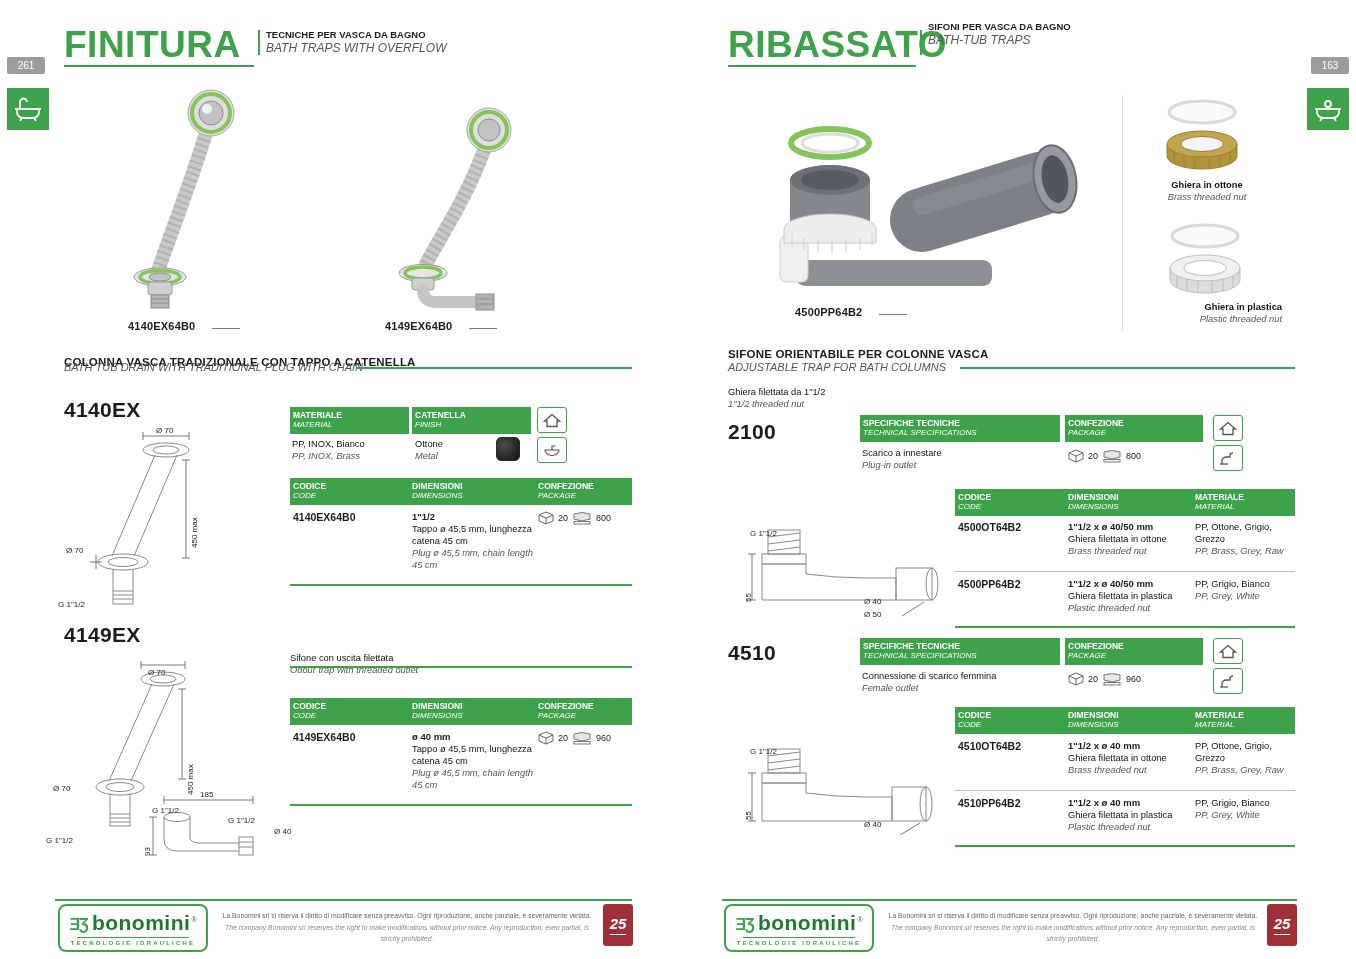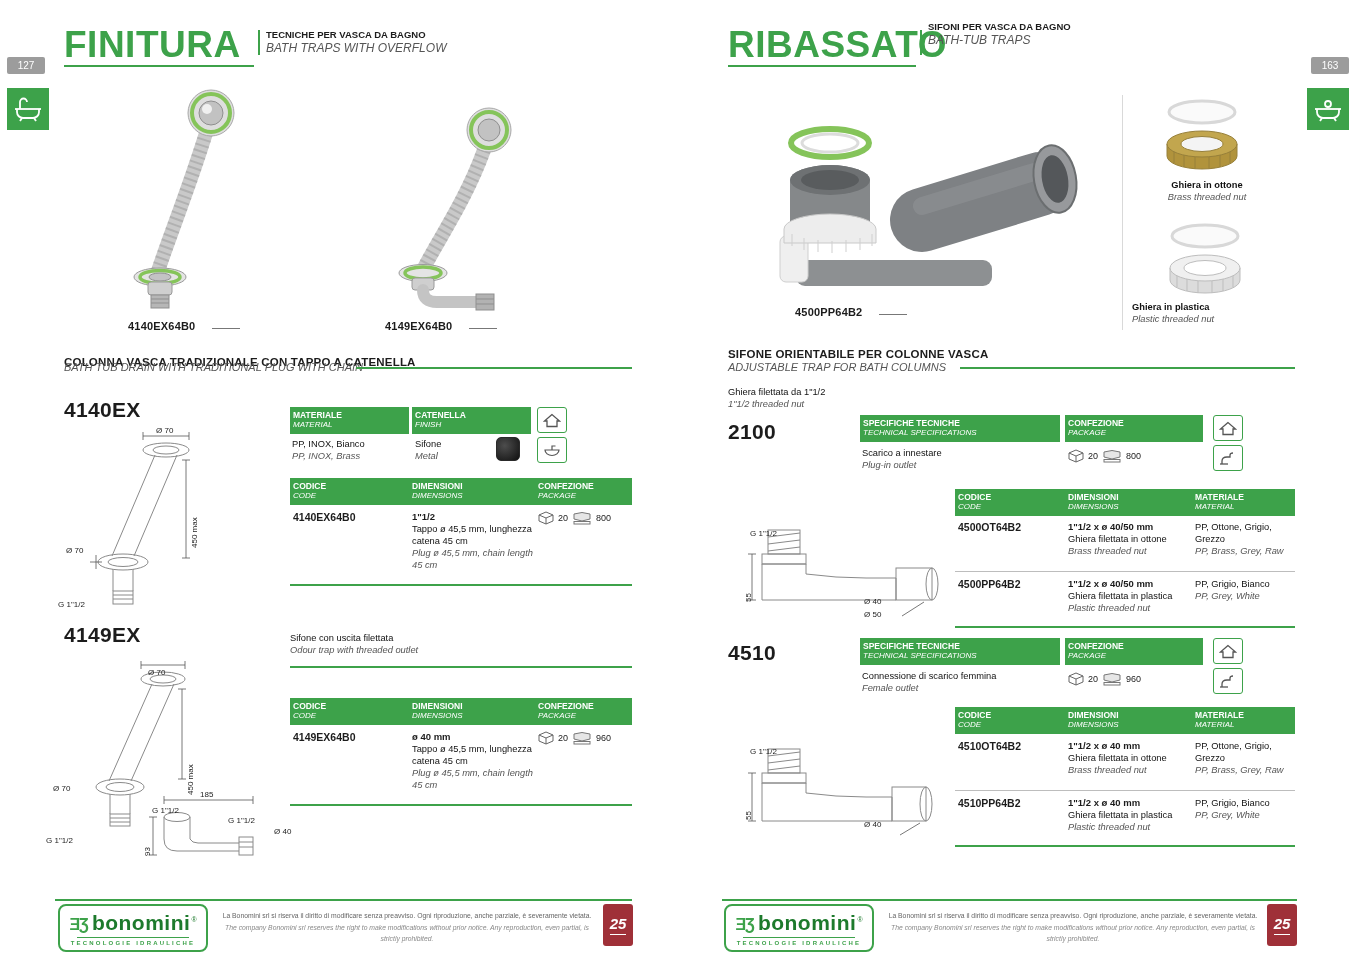--- a/index.html
+++ b/index.html
@@ -64,21 +64,21 @@
   .badge-num{font-size:15px;font-weight:700;font-style:italic}
   .badge-rule{width:16px;height:1px;background:#fff;margin-top:2px}
 </style>
 </head>
 <body>
 
 <div class="sheet">
 
   
   <section class="group">
-    <div class="pagenum" style="left:7px;top:57px">127</div>
+    <div class="pagenum" style="left:7px;top:57px">261</div>
     <h1 class="big-title" style="left:64px;top:26px">FINITURA</h1>
     <div class="tline" style="left:64px;top:65px;width:190px"></div>
     <div class="vline" style="left:258px;top:30px;height:25px"></div>
     <div class="abs" style="left:266px;top:29px">
       <div class="sub-it">TECNICHE PER VASCA DA BAGNO</div>
       <div class="sub-en">BATH TRAPS WITH OVERFLOW</div>
     </div>
     <div class="edge-icon" style="left:7px;top:88px">
       <svg width="30" height="28" viewBox="0 0 30 28">
         <line x1="2" y1="14" x2="28" y2="14" stroke="#fff" stroke-width="1.8"></line>
@@ -186,21 +186,21 @@
           <path d="M2 7 h14 a7 5.5 0 0 1 -14 0 z" fill="none" stroke="#555" stroke-width="1.2"></path>
           <path d="M9 7 V3 h3.5" fill="none" stroke="#555" stroke-width="1.2"></path>
         </svg>
     </div>
 
     <div class="abs" style="left:292px;top:438px;width:115px">
       <div class="cit">PP, INOX, Bianco</div>
       <div class="cen">PP, INOX, Brass</div>
     </div>
     <div class="abs" style="left:415px;top:438px;width:70px">
-      <div class="cit">Sifone</div>
+      <div class="cit">Ottone</div>
       <div class="cen">Metal</div>
     </div>
     <div class="swatch" style="left:496px;top:437px"></div>
 
     <div class="gbar" style="left:290px;top:478px;width:342px;height:27px">
       <div class="th" style="width:119px">
         <div class="hit">CODICE</div>
         <div class="hen">CODE</div>
       </div>
       <div class="th" style="width:126px">
@@ -229,21 +229,21 @@
           <rect x="2" y="9.5" width="16" height="2.5" fill="#fff" stroke="#777"></rect>
         </svg>
       <span>800</span>
     </div>
     <div class="tline" style="left:290px;top:584px;width:342px"></div>
   </section>
 
   
   <section class="group">
     <div class="pname" style="left:64px;top:623px">4149EX</div>
-    <div class="abs" style="left:290px;top:632px;width:220px">
+    <div class="abs" style="left:290px;top:652px;width:220px">
       <div class="cit">Sifone con uscita filettata</div>
       <div class="cen">Odour trap with threaded outlet</div>
     </div>
     <div class="tline" style="left:290px;top:666px;width:342px"></div>
 
     <svg class="abs" style="left:45px;top:653px" width="245" height="225" viewBox="0 0 245 225">
       <g fill="none" stroke="#8a8a8a" stroke-width="1">
         <ellipse cx="118" cy="26" rx="22" ry="7"></ellipse>
           <ellipse cx="118" cy="26" rx="13" ry="4"></ellipse>
         <path d="M107 31 L64 128"></path>
@@ -367,21 +367,21 @@
       <div class="cen">Brass threaded nut</div>
     </div>
 
     <svg class="abs" style="left:1155px;top:220px" width="100" height="78" viewBox="0 0 100 78">
       <ellipse cx="50" cy="16" rx="33" ry="11" fill="#fafafa" stroke="#d8d8d8" stroke-width="3"></ellipse>
       <path d="M15 48 v12 a35 13 0 0 0 70 0 v-12" fill="#dcdcdc" stroke="#bdbdbd"></path>
       <path d="M22 55 v12 M32 59 v12 M43 61 v12 M57 61 v12 M68 59 v12 M78 55 v12" stroke="#bdbdbd" fill="none"></path>
       <ellipse cx="50" cy="48" rx="35" ry="13" fill="#f0f0f0" stroke="#bdbdbd"></ellipse>
       <ellipse cx="50" cy="48" rx="21" ry="7.5" fill="#ffffff" stroke="#bdbdbd"></ellipse>
     </svg>
-    <div class="abs" style="left:1132px;top:301px;width:150px;text-align:left">
+    <div class="abs" style="left:1132px;top:301px;width:150px;text-align:right">
       <div class="cit" style="font-weight:700">Ghiera in plastica</div>
       <div class="cen">Plastic threaded nut</div>
     </div>
   </section>
 
   
   <section class="group">
     <div class="sec-it" style="left:728px;top:348px">SIFONE ORIENTABILE PER COLONNE VASCA</div>
     <div class="sec-en" style="left:728px;top:361px">ADJUSTABLE TRAP FOR BATH COLUMNS</div>
     <div class="tline" style="left:960px;top:367px;width:335px"></div>

